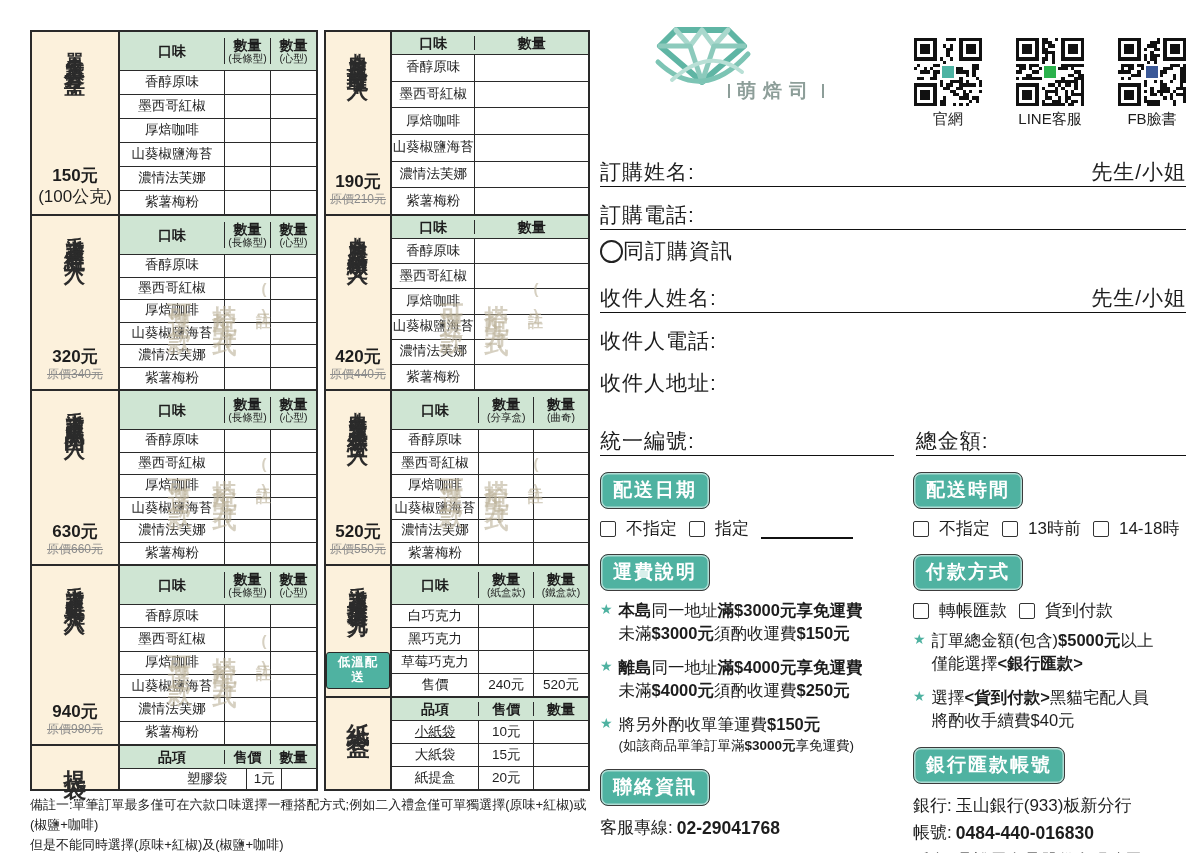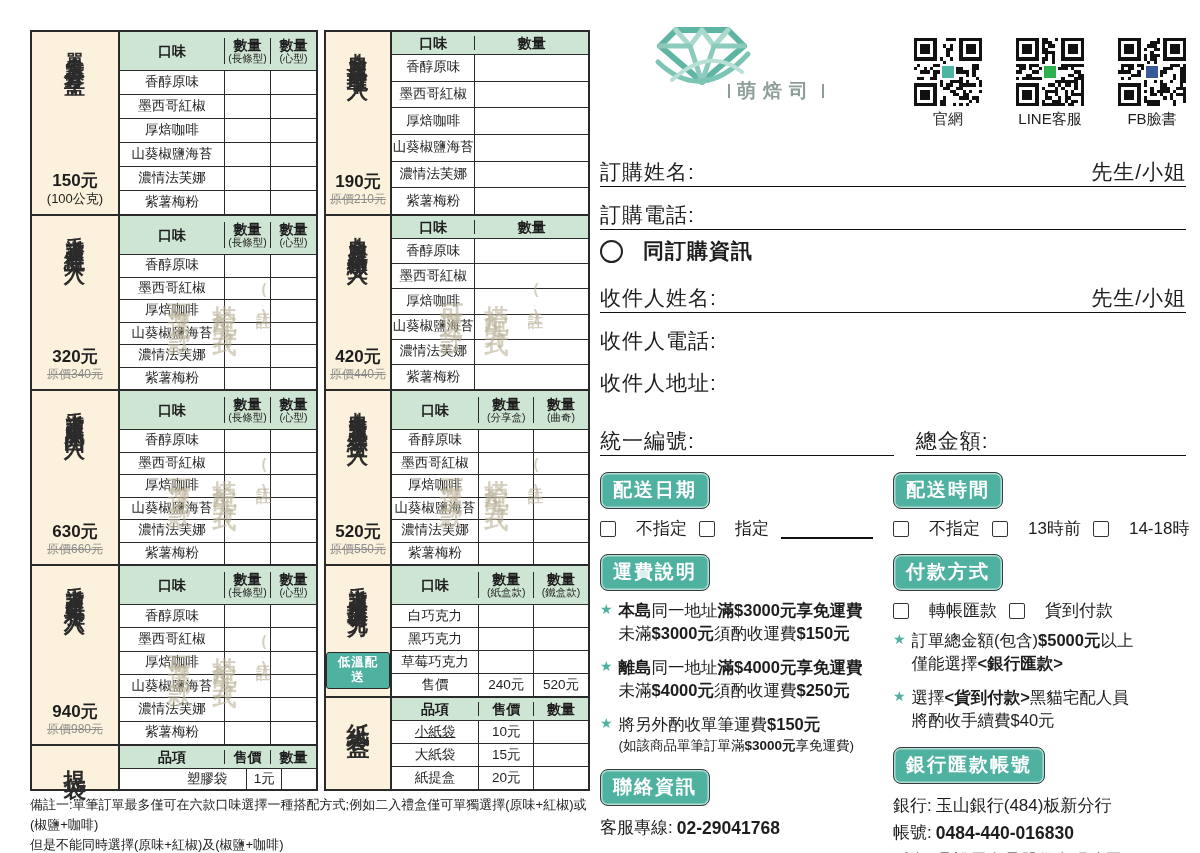--- a/index.html
+++ b/index.html
@@ -18,21 +18,21 @@
   .ga .block-label{width:86px;}
   .gb .block-label{width:64px;}
   .vtitle{flex:1;display:flex;align-items:center;writing-mode:vertical-rl;text-orientation:upright;
           color:#2b2b2b;}
   .vline{font-size:18px;font-weight:600;letter-spacing:3px;margin:0 3px;line-height:1;}
   .vline.main{font-size:21px;font-weight:700;letter-spacing:4px;}
   .vline.solo{font-size:23px;font-weight:700;letter-spacing:6px;}
   .pricewrap{text-align:center;line-height:1.25;}
   .price{font-size:17px;font-weight:700;color:#1d1d1d;}
   .orig{font-size:12px;color:#8c8c8c;text-decoration:line-through;}
-  .pnote{font-size:13px;color:#1d1d1d;}
+  .pnote{font-size:17px;color:#1d1d1d;}
   .mini-badge{display:inline-block;background:#4fb2a1;color:#fff;font-size:12.5px;font-weight:700;
               padding:2px 5px;border:1px solid #2a2a2a;border-radius:3px;letter-spacing:1px;}
   .block-table{flex:1;background:#ffffff;border-left:2px solid #2a2a2a;display:flex;
                flex-direction:column;position:relative;}
   .trow{display:flex;flex:1;border-top:1px solid #2a2a2a;min-height:0;}
   .trow:first-child{border-top:none;}
   .trow.head{background:#cfe5d3;flex:none;align-items:center;}
   .tcell{border-left:1px solid #2a2a2a;display:flex;flex-direction:column;align-items:center;
          justify-content:center;box-sizing:border-box;overflow:hidden;}
   .tcell:first-child{border-left:none;}
@@ -58,36 +58,36 @@
   .en{position:absolute;left:0px;top:94px;color:#a6d4c9;font-size:31px;letter-spacing:4px;white-space:nowrap;}
   .qrs{margin-left:auto;display:flex;gap:34px;padding-top:26px;}
   .qr{display:flex;flex-direction:column;align-items:center;gap:4px;}
   .qr .qlabel{font-size:15px;color:#1d1d1d;}
 
   .field{display:flex;align-items:flex-end;justify-content:space-between;height:40px;
          font-size:21px;margin-top:2px;}
   .field.ul{border-bottom:1.5px solid #111;}
   .flabel{letter-spacing:1px;}
   .hono{letter-spacing:1px;}
-  .circ-row{justify-content:flex-start;align-items:center;height:38px;gap:20px;font-weight:bold;}
+  .circ-row{justify-content:flex-start;align-items:center;height:38px;gap:0;}
   .circ{width:19px;height:19px;border:2px solid #222;border-radius:50%;display:inline-block;}
   .unirow{display:flex;gap:22px;margin-top:22px;}
   .uni{flex:1;display:flex;align-items:flex-end;height:36px;font-size:21px;border-bottom:1.5px solid #111;}
   .uni.second{flex:0.92;}
 
   .cols{display:flex;gap:20px;margin-top:16px;}
   .colL{width:293px;}
   .colR{flex:1;}
   .badge-row{margin:14px 0 8px;}
   .badge-row.first{margin-top:0;}
   .badge{display:inline-block;background:#4fb2a1;color:#ffffff;font-size:19px;font-weight:600;
          letter-spacing:2px;padding:4px 12px 5px;border-radius:8px;border:1px solid #3c3c3c;
          box-shadow:inset 0 0 0 1.5px rgba(255,255,255,.55);}
   .opts{display:flex;align-items:center;gap:12px;font-size:17px;margin:4px 0 2px;flex-wrap:nowrap;white-space:nowrap;}
-  .opt{display:flex;align-items:center;gap:20px;}
+  .opt{display:flex;align-items:center;gap:10px;}
   .cbx{width:14px;height:14px;border:1.6px solid #333;border-radius:2px;display:inline-block;flex:none;}
   .fill-line{display:inline-block;width:92px;border-bottom:2px solid #111;height:18px;}
   .bullets{margin-top:6px;}
   .bullet{display:flex;gap:6px;margin:7px 0 10px;}
   .star{color:#4fb2a1;font-size:14px;line-height:1.5;flex:none;}
   .blines{font-size:16.5px;line-height:1.42;}
   .bline.small{font-size:13.5px;}
   .bd{font-weight:700;}
   .inforows{margin-top:4px;}
   .inforow{font-size:17px;line-height:1.6;display:flex;gap:4px;}
@@ -1259,21 +1259,21 @@
               <div class="blines">
                 <div class="bline"><span>選擇</span><span class="bd">&lt;貨到付款&gt;</span><span>黑貓宅配人員</span></div>
                 <div class="bline"><span>將酌收手續費$40元</span></div>
               </div>
             </div>
           </div>
         <div class="badge-row"><span class="badge">銀行匯款帳號</span></div>
         <div class="inforows" id="bankRows">
             <div class="inforow">
               <span class="lbl">銀行:</span>
-              <span class="val">玉山銀行(484)板新分行</span>
+              <span class="val">玉山銀行(933)板新分行</span>
             </div>
             <div class="inforow">
               <span class="lbl">帳號:</span>
               <span class="val bd">0484-440-016830</span>
             </div>
             <div class="inforow">
               <span class="lbl">戶名:</span>
               <span class="val">鼎裕屋食品股份有限公司</span>
             </div>
           </div>

